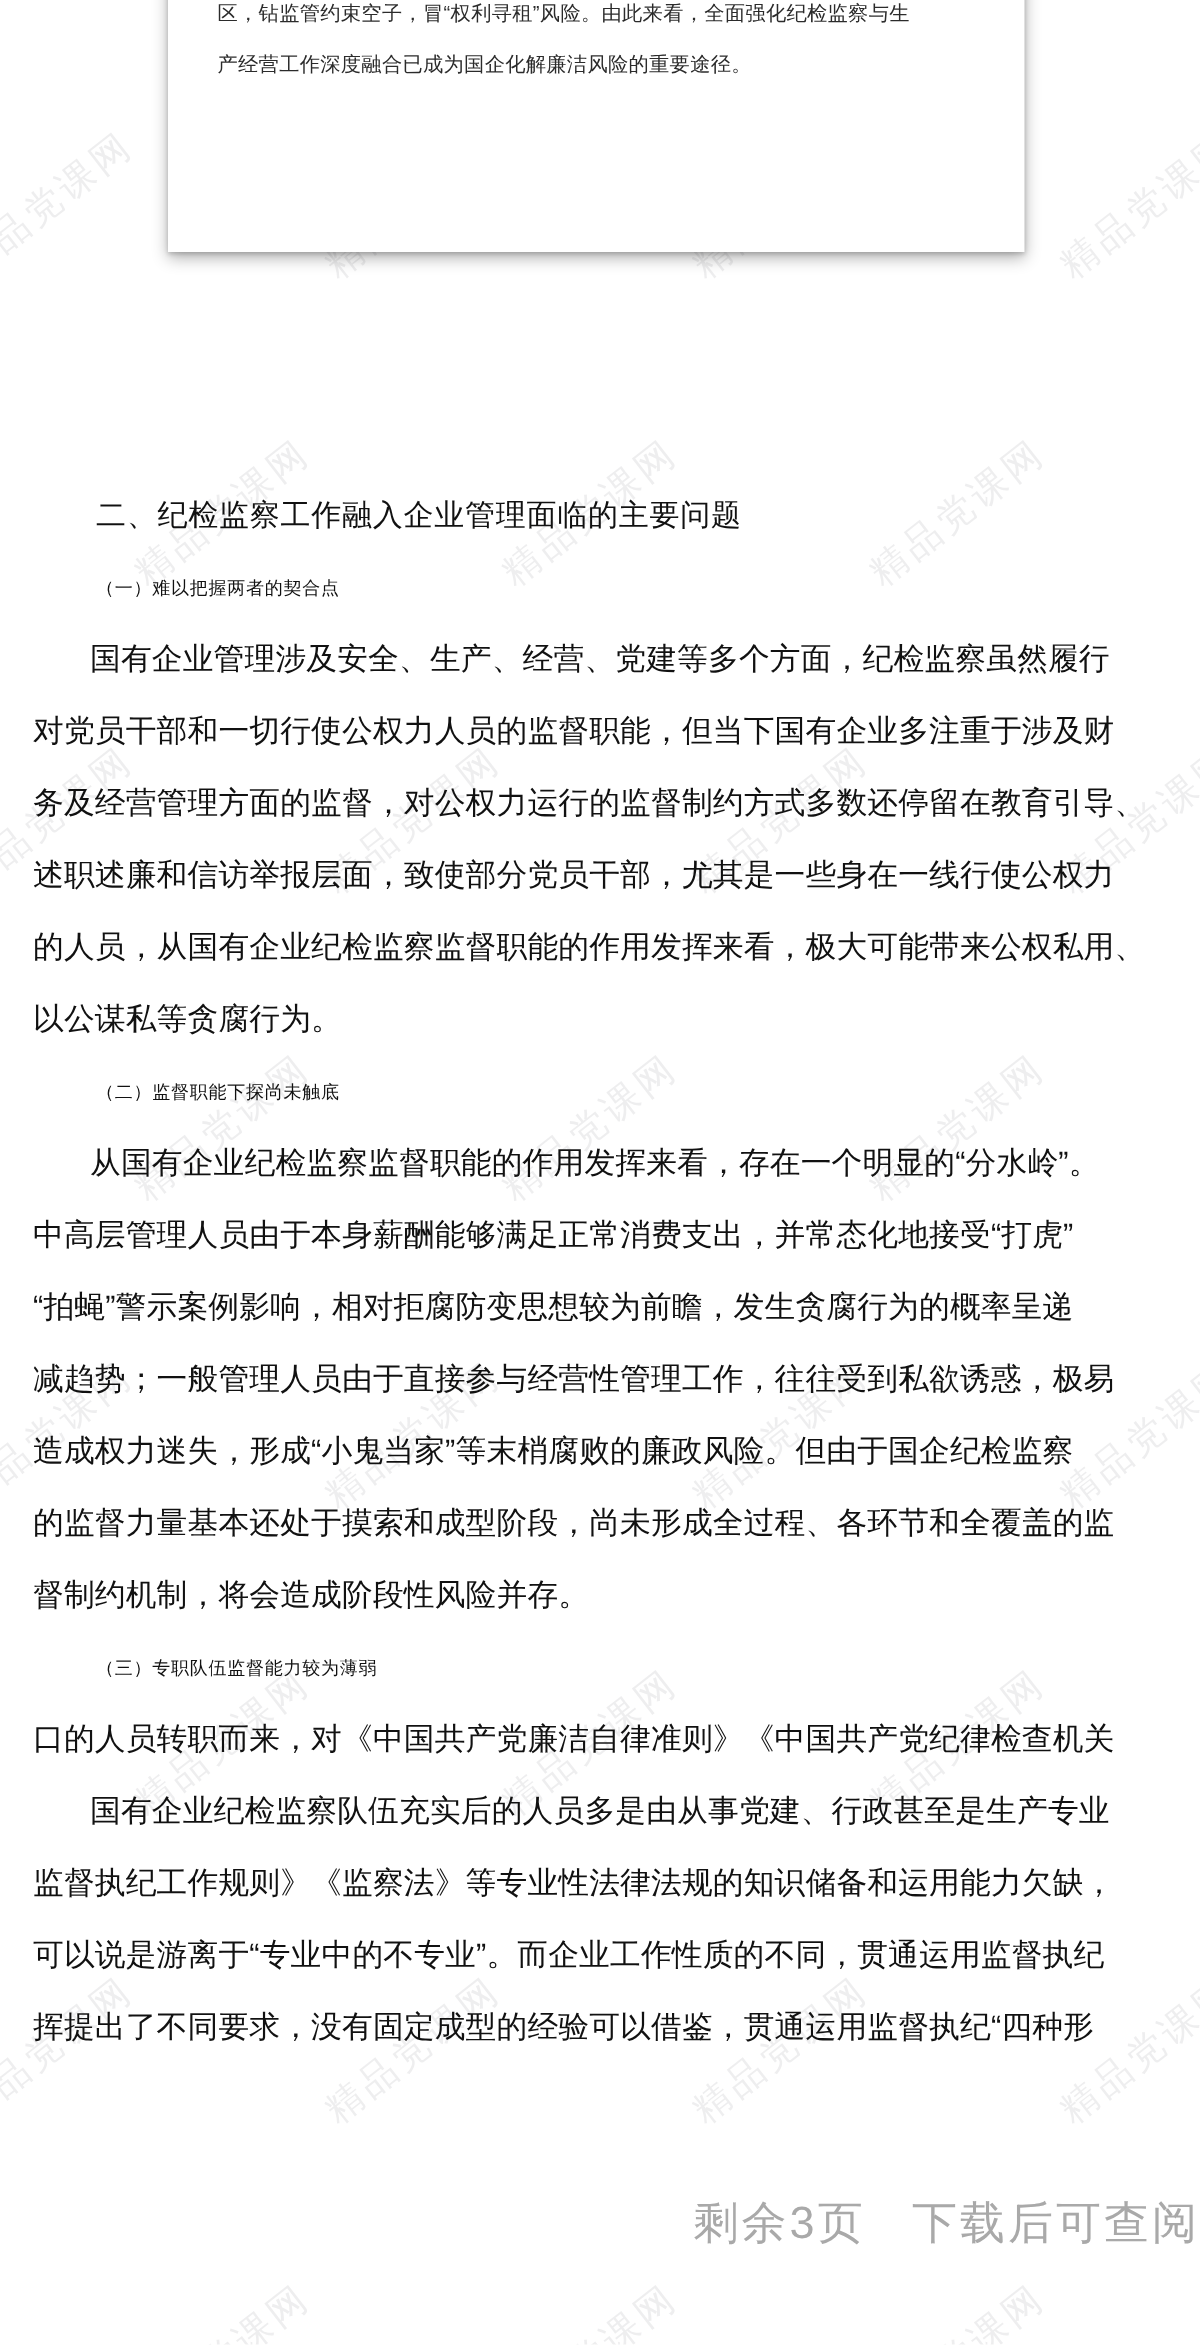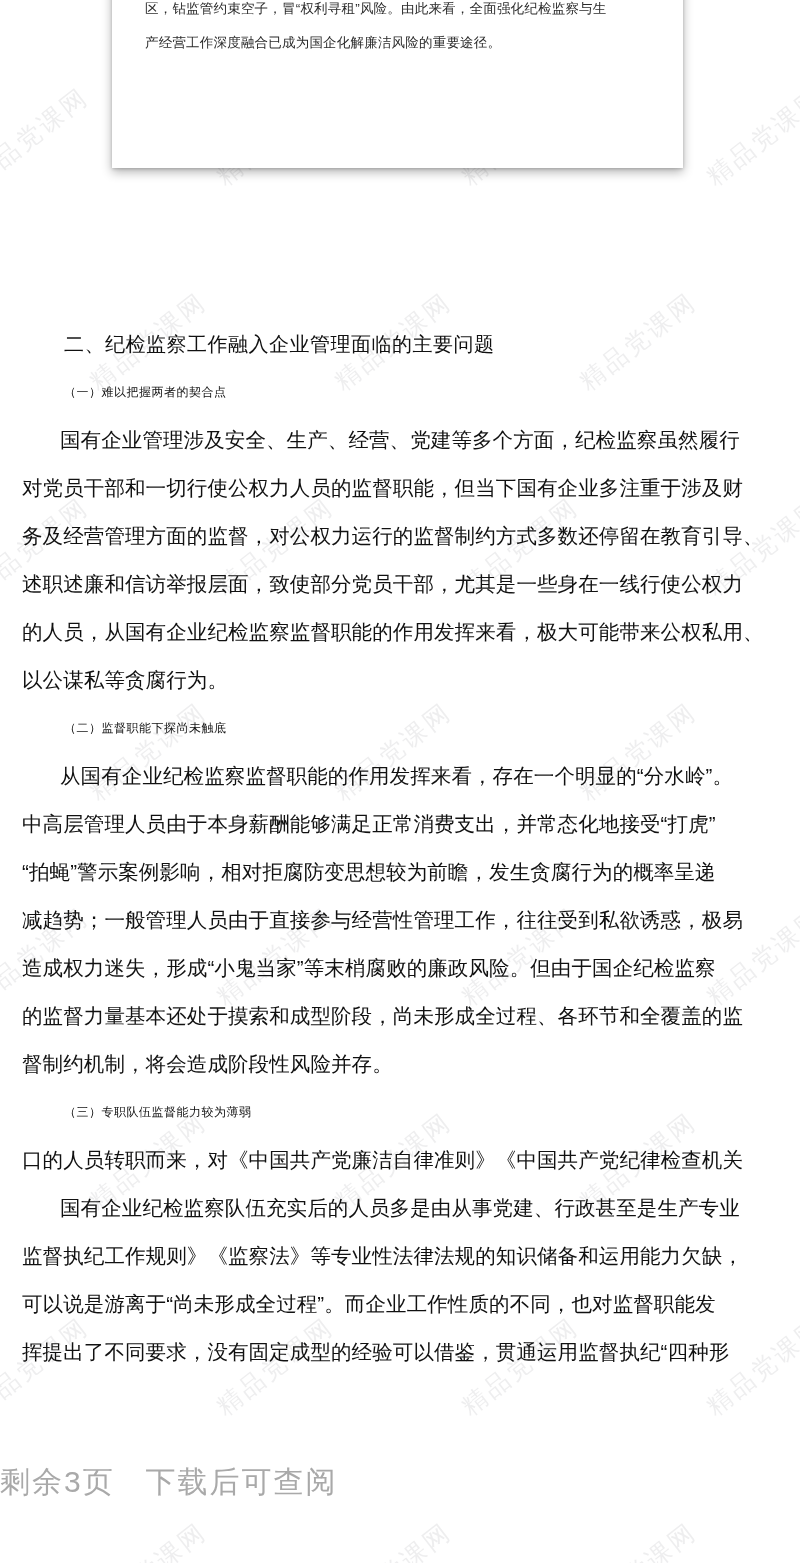--- a/index.html
+++ b/index.html
@@ -103,21 +103,21 @@
   .line.indent {
     padding-left: 60px;
   }
 
   
   #footer-notice {
     position: absolute;
     left: 0;
     top: 1462px;
     width: 800px;
-    text-align: left;
+    text-align: right;
     z-index: 12;
   }
   #footer-notice .notice-text {
     display: inline-block;
     font-size: 30px;
     color: #a9a9a9;
     letter-spacing: 2px;
     font-family: "Liberation Sans", "DejaVu Sans", sans-serif;
   }
   .notice-gap { display: inline-block; width: 22px; }
@@ -187,21 +187,21 @@
     <div class="line">造成权力迷失，形成“小鬼当家”等末梢腐败的廉政风险。但由于国企纪检监察</div>
     <div class="line">的监督力量基本还处于摸索和成型阶段，尚未形成全过程、各环节和全覆盖的监</div>
     <div class="line">督制约机制，将会造成阶段性风险并存。</div>
   </div>
 
   <div class="heading-l2">（三）专职队伍监督能力较为薄弱</div>
   <div class="para">
     <div class="line">口的人员转职而来，对《中国共产党廉洁自律准则》《中国共产党纪律检查机关</div>
     <div class="line indent">国有企业纪检监察队伍充实后的人员多是由从事党建、行政甚至是生产专业</div>
     <div class="line">监督执纪工作规则》《监察法》等专业性法律法规的知识储备和运用能力欠缺，</div>
-    <div class="line">可以说是游离于“尚未形成全过程”。而企业工作性质的不同，也对监督职能发</div>
+    <div class="line">可以说是游离于“专业中的不专业”。而企业工作性质的不同，贯通运用监督执纪</div>
     <div class="line">挥提出了不同要求，没有固定成型的经验可以借鉴，贯通运用监督执纪“四种形</div>
   </div>
 
 </div>
 
 <div id="footer-notice">
   <span class="notice-text">剩余3页</span>
   <span class="notice-gap"></span>
   <span class="notice-text">下载后可查阅</span>
 </div>

